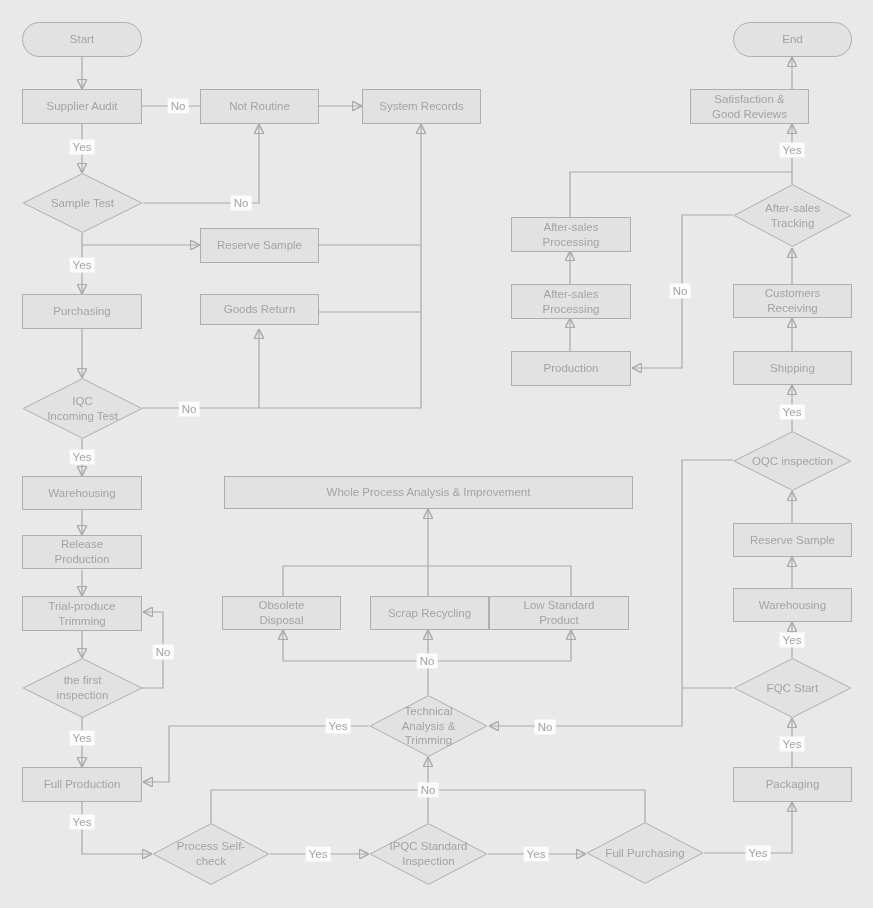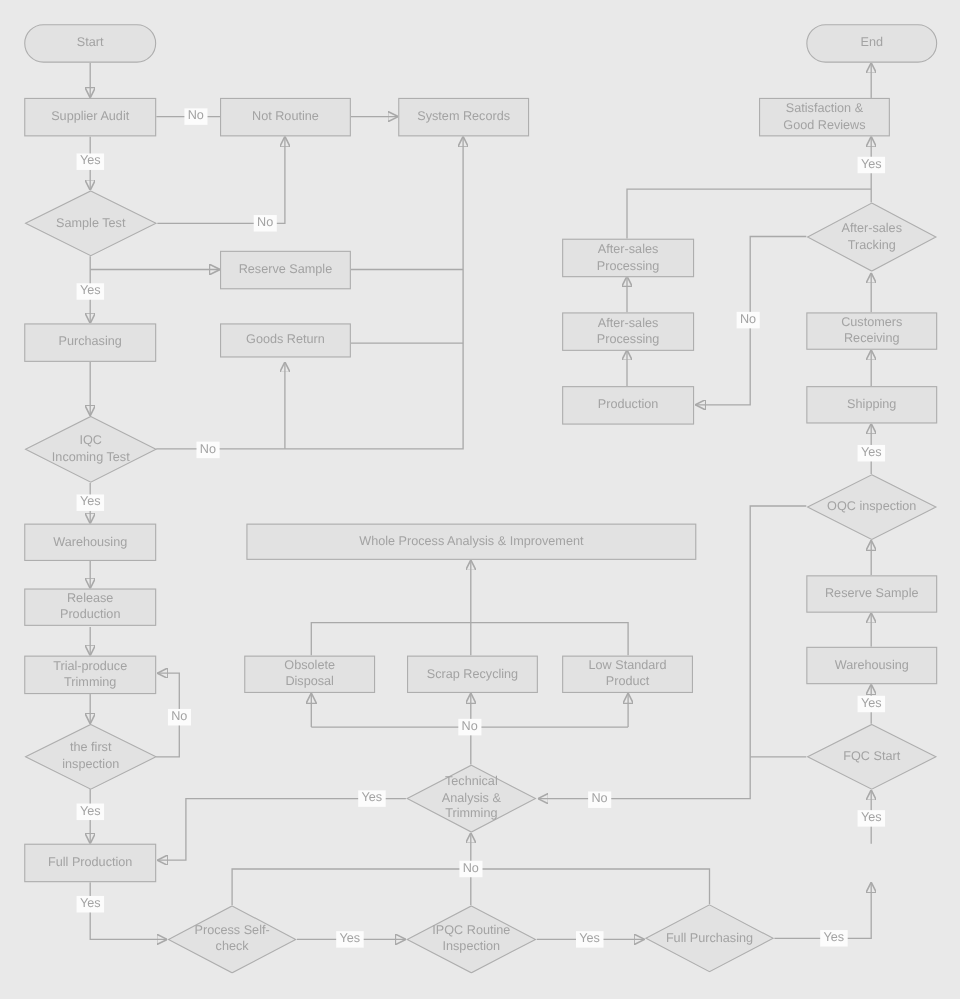--- a/index.html
+++ b/index.html
@@ -129,35 +129,35 @@
 
   <div class="node rect" style="left:200px;top:89px;width:119px;height:35px">Not Routine</div>
   <div class="node rect" style="left:362px;top:89px;width:119px;height:35px">System Records</div>
   <div class="node rect" style="left:200px;top:228px;width:119px;height:35px">Reserve Sample</div>
   <div class="node rect" style="left:200px;top:294px;width:119px;height:31px">Goods Return</div>
 
   <div class="node rect" style="left:224px;top:476px;width:409px;height:33px">Whole Process Analysis &amp; Improvement</div>
   <div class="node rect" style="left:222px;top:596px;width:119px;height:34px">Obsolete
 Disposal</div>
   <div class="node rect" style="left:370px;top:596px;width:119px;height:34px">Scrap Recycling</div>
-  <div class="node rect" style="left:511px;top:596px;width:119px;height:34px">Low Standard
+  <div class="node rect" style="left:489px;top:596px;width:140px;height:34px">Low Standard
 Product</div>
   <div class="node diamond" style="left:369px;top:695px;width:119px;height:62px">
     <svg viewBox="0 0 100 100" preserveAspectRatio="none">
         <polygon points="50,1 99,50 50,99 1,50"></polygon>
       </svg>
     <span class="txt">Technical
 Analysis &amp;
 Trimming</span>
   </div>
   <div class="node diamond" style="left:369px;top:823px;width:119px;height:62px">
     <svg viewBox="0 0 100 100" preserveAspectRatio="none">
         <polygon points="50,1 99,50 50,99 1,50"></polygon>
       </svg>
-    <span class="txt">IPQC Routine
+    <span class="txt">IPQC Standard
 Inspection</span>
   </div>
   <div class="node diamond" style="left:586px;top:822px;width:118px;height:62px">
     <svg viewBox="0 0 100 100" preserveAspectRatio="none">
         <polygon points="50,1 99,50 50,99 1,50"></polygon>
       </svg>
     <span class="txt">Full Purchasing</span>
   </div>
 
   <div class="node rect" style="left:511px;top:217px;width:120px;height:35px">After-sales
@@ -185,20 +185,21 @@
     <span class="txt">OQC inspection</span>
   </div>
   <div class="node rect" style="left:733px;top:523px;width:119px;height:34px">Reserve Sample</div>
   <div class="node rect" style="left:733px;top:588px;width:119px;height:34px">Warehousing</div>
   <div class="node diamond" style="left:733px;top:658px;width:119px;height:60px">
     <svg viewBox="0 0 100 100" preserveAspectRatio="none">
         <polygon points="50,1 99,50 50,99 1,50"></polygon>
       </svg>
     <span class="txt">FQC Start</span>
   </div>
+  <div class="node rect" style="left:733px;top:767px;width:119px;height:35px">Packaging</div>
 
   <div class="chip" style="left:82px;top:147px">Yes</div>
   <div class="chip" style="left:82px;top:265px">Yes</div>
   <div class="chip" style="left:82px;top:457px">Yes</div>
   <div class="chip" style="left:82px;top:738px">Yes</div>
   <div class="chip" style="left:82px;top:822px">Yes</div>
   <div class="chip" style="left:338px;top:726px">Yes</div>
   <div class="chip" style="left:318px;top:854px">Yes</div>
   <div class="chip" style="left:536px;top:854px">Yes</div>
   <div class="chip" style="left:758px;top:853px">Yes</div>

